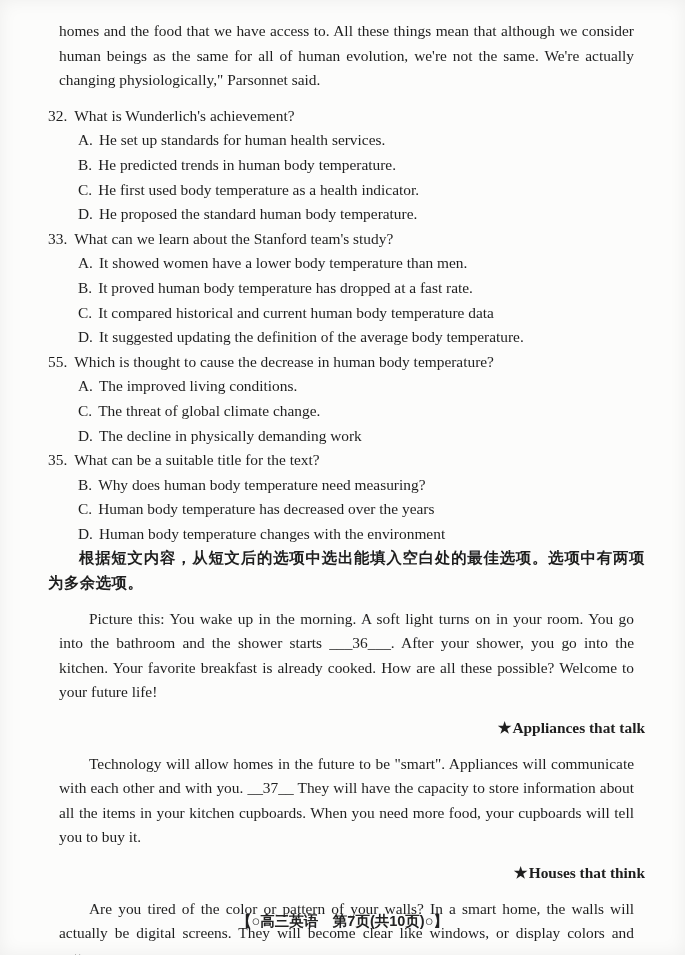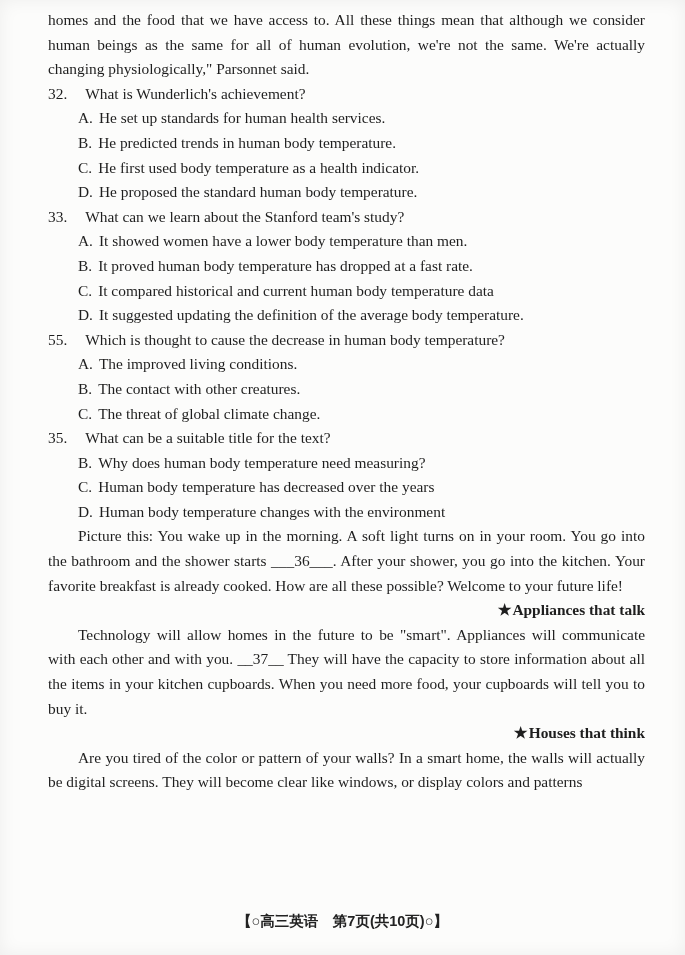--- a/index.html
+++ b/index.html
@@ -18,30 +18,30 @@
     font-size: 15.4px;
     overflow: hidden;
     box-shadow: inset 0 0 18px rgba(0,0,0,0.06);
   }
   .content {
     padding: 8px 40px 0 48px;
     line-height: 24.6px;
   }
   .para {
     text-align: justify;
-    margin: 0;
+    margin: 11px;
   }
   .para.indent {
     text-indent: 30px;
   }
   .question {
     margin: 0;
   }
   .q-line { white-space: nowrap; }
-  .q-num { margin-right: 18px; }
+  .q-num { margin-right: 7px; }
   .option {
     padding-left: 30px;
     white-space: nowrap;
   }
   .opt-label { margin-right: 6px; }
   .cn {
     font-family: "Liberation Sans", "DejaVu Sans", sans-serif;
     font-weight: 700;
   }
   .cn-heading {
@@ -118,42 +118,43 @@
     </div>
 
     <div class="question">
       <div class="q-line">
         <span class="q-num">55.</span><span>Which is thought to cause the decrease in human body temperature?</span>
       </div>
       <div class="option">
         <span class="opt-label">A.</span><span>The improved living conditions.</span>
       </div>
       <div class="option">
-        <span class="opt-label">B.</span><span>The contact with other creatures.</span>
+        <span class="opt-label">C.</span><span>The threat of global climate change.</span>
       </div>
       <div class="option">
-        <span class="opt-label">C.</span><span>The threat of global climate change.</span>
+        <span class="opt-label">D.</span><span>The decline in physically demanding work</span>
       </div>
     </div>
 
     <div class="question">
       <div class="q-line">
         <span class="q-num">35.</span><span>What can be a suitable title for the text?</span>
       </div>
       <div class="option">
         <span class="opt-label">B.</span><span>Why does human body temperature need measuring?</span>
       </div>
       <div class="option">
         <span class="opt-label">C.</span><span>Human body temperature has decreased over the years</span>
       </div>
       <div class="option">
         <span class="opt-label">D.</span><span>Human body temperature changes with the environment</span>
       </div>
     </div>
 
+    <p class="cn cn-instructions">根据短文内容，从短文后的选项中选出能填入空白处的最佳选项。选项中有两项为多余选项。</p>
 
     <p class="para indent">Picture this: You wake up in the morning. A soft light turns on in your room. You go into the bathroom and the shower starts ___36___. After your shower, you go into the kitchen. Your favorite breakfast is already cooked. How are all these possible? Welcome to your future life!</p>
 
     <p class="subhead">
       <span class="star">★</span><span>Appliances that talk</span>
     </p>
     <p class="para indent">Technology will allow homes in the future to be "smart". Appliances will communicate with each other and with you. __37__ They will have the capacity to store information about all the items in your kitchen cupboards. When you need more food, your cupboards will tell you to buy it.</p>
 
     <p class="subhead">
       <span class="star">★</span><span>Houses that think</span>

